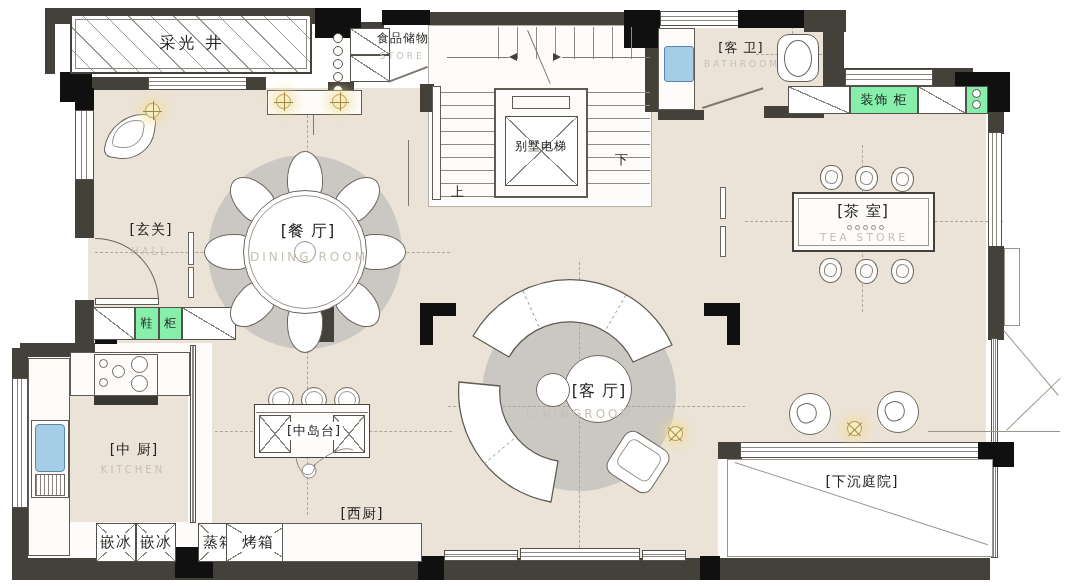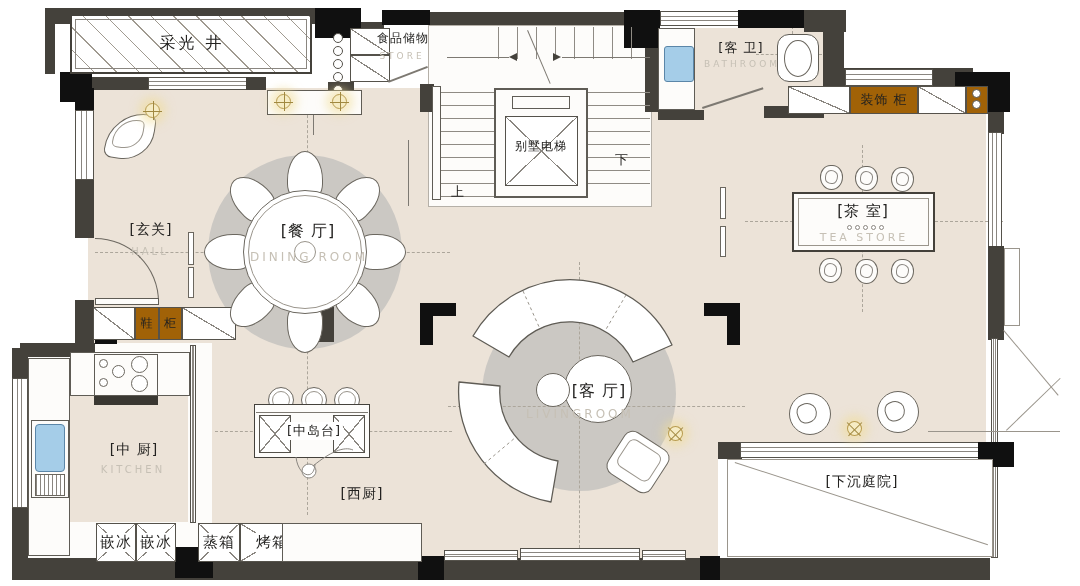--- a/index.html
+++ b/index.html
@@ -15,21 +15,21 @@
 .frame{position:absolute;border:1px solid #9a958c}
 .ln{position:absolute;background:#7d7972}
 .win{position:absolute;background:#fff;border:1px solid #55524b}
 .win.h::before,.win.h::after{content:"";position:absolute;left:0;right:0;height:1px;background:#8a8680}
 .win.h::before{top:28%}.win.h::after{top:60%}
 .win.v::before,.win.v::after{content:"";position:absolute;top:0;bottom:0;width:1px;background:#8a8680}
 .win.v::before{left:28%}.win.v::after{left:60%}
 .hatch{position:absolute;background-color:#fff;border:1px solid #55524b;background-image:linear-gradient(to top right,transparent calc(50% - .6px),#8a8680 calc(50% - .6px),#8a8680 calc(50% + .6px),transparent calc(50% + .6px))}
 .xc{position:absolute;background-color:#fff;border:1px solid #55524b;display:flex;align-items:center;justify-content:center;background-image:linear-gradient(to top right,transparent calc(50% - .6px),#8a8680 calc(50% - .6px),#8a8680 calc(50% + .6px),transparent calc(50% + .6px)),linear-gradient(to bottom right,transparent calc(50% - .6px),#8a8680 calc(50% - .6px),#8a8680 calc(50% + .6px),transparent calc(50% + .6px))}
 .xc span{background:#fff;padding:0 1px;font-size:15px;color:#232220;letter-spacing:1px}
-.cell{position:absolute;background:#a16207;border:1px solid #55524b;display:flex;align-items:center;justify-content:center;font-size:12px;color:#232220;letter-spacing:1px}
+.cell{position:absolute;background:#86efac;border:1px solid #55524b;display:flex;align-items:center;justify-content:center;font-size:12px;color:#232220;letter-spacing:1px}
 .dh{position:absolute;border-top:1px dashed #aca69b}
 .dv{position:absolute;border-left:1px dashed #aca69b}
 .circ{position:absolute;border:1px solid #6b675f;border-radius:50%;background:#fff}
 .zh{position:absolute;transform:translate(-50%,-50%);font-size:14px;color:#232220;letter-spacing:1px;white-space:nowrap}
 .en{position:absolute;transform:translate(-50%,-50%);font-size:10px;color:#c6c0b5;letter-spacing:3px;white-space:nowrap}
 .lamp{position:absolute;width:15px;height:15px;border:1px solid #b89c50;border-radius:50%;background:#f6ecc4;box-shadow:0 0 10px 6px rgba(240,220,150,.55)}
 .lamp::before{content:"";position:absolute;left:50%;top:-3px;bottom:-3px;width:1px;background:#a08840}
 .lamp::after{content:"";position:absolute;top:50%;left:-3px;right:-3px;height:1px;background:#a08840}
 .lamp.x{transform:rotate(45deg)}
 .petal{position:absolute;left:287px;top:227px;width:36px;height:50px;background:#fff;border:1px solid #6b675f;border-radius:50% 50% 38% 38%/58% 58% 34% 34%}
@@ -262,21 +262,21 @@
     <div class="win v" style="left:190px;top:345px;width:6px;height:178px"></div>
     <div class="xc" style="left:96px;top:523px;width:40px;height:39px">
         <span>嵌冰</span>
       </div>
     <div class="xc" style="left:136px;top:523px;width:40px;height:39px">
         <span>嵌冰</span>
       </div>
     <div class="xc" style="left:198px;top:523px;width:42px;height:39px">
         <span>蒸箱</span>
       </div>
-    <div class="xc" style="left:240px;top:523px;width:64px;height:39px">
+    <div class="xc" style="left:226px;top:523px;width:64px;height:39px">
         <span>烤箱</span>
       </div>
     <div class="ot" style="left:282px;top:523px;width:140px;height:39px"></div>
   </div>
 
   <div>
     <div class="bstool" style="left:268px;top:387px"></div>
     <div class="bstool" style="left:301px;top:387px"></div>
     <div class="bstool" style="left:334px;top:387px"></div>
     <div class="ot" style="left:254px;top:404px;width:116px;height:54px;border-color:#44413b"></div>
@@ -327,17 +327,17 @@
     <div class="en" style="left:150px;top:251px">HALL</div>
     <div class="zh" style="left:308px;top:231px;font-size:16px">[餐 厅]</div>
     <div class="en" style="left:309px;top:257px;font-size:12px">DINING ROOM</div>
     <div class="zh" style="left:863px;top:211px;font-size:15px">[茶 室]</div>
     <div class="en" style="left:864px;top:237px;font-size:11px">TEA STORE</div>
     <div class="zh" style="left:599px;top:391px;font-size:16px">[客 厅]</div>
     <div class="en" style="left:580px;top:414px;font-size:12px">LIVINGROOM</div>
     <div class="zh" style="left:134px;top:450px">[中 厨]</div>
     <div class="en" style="left:133px;top:469px">KITCHEN</div>
     <div class="zh" style="left:314px;top:431px;font-size:13px;background:#fff;padding:0 2px">[中岛台]</div>
-    <div class="zh" style="left:362px;top:494px">[西厨]</div>
+    <div class="zh" style="left:362px;top:514px">[西厨]</div>
     <div class="zh" style="left:862px;top:482px">[下沉庭院]</div>
   </div>
 
 </div>
 
 </body></html>

